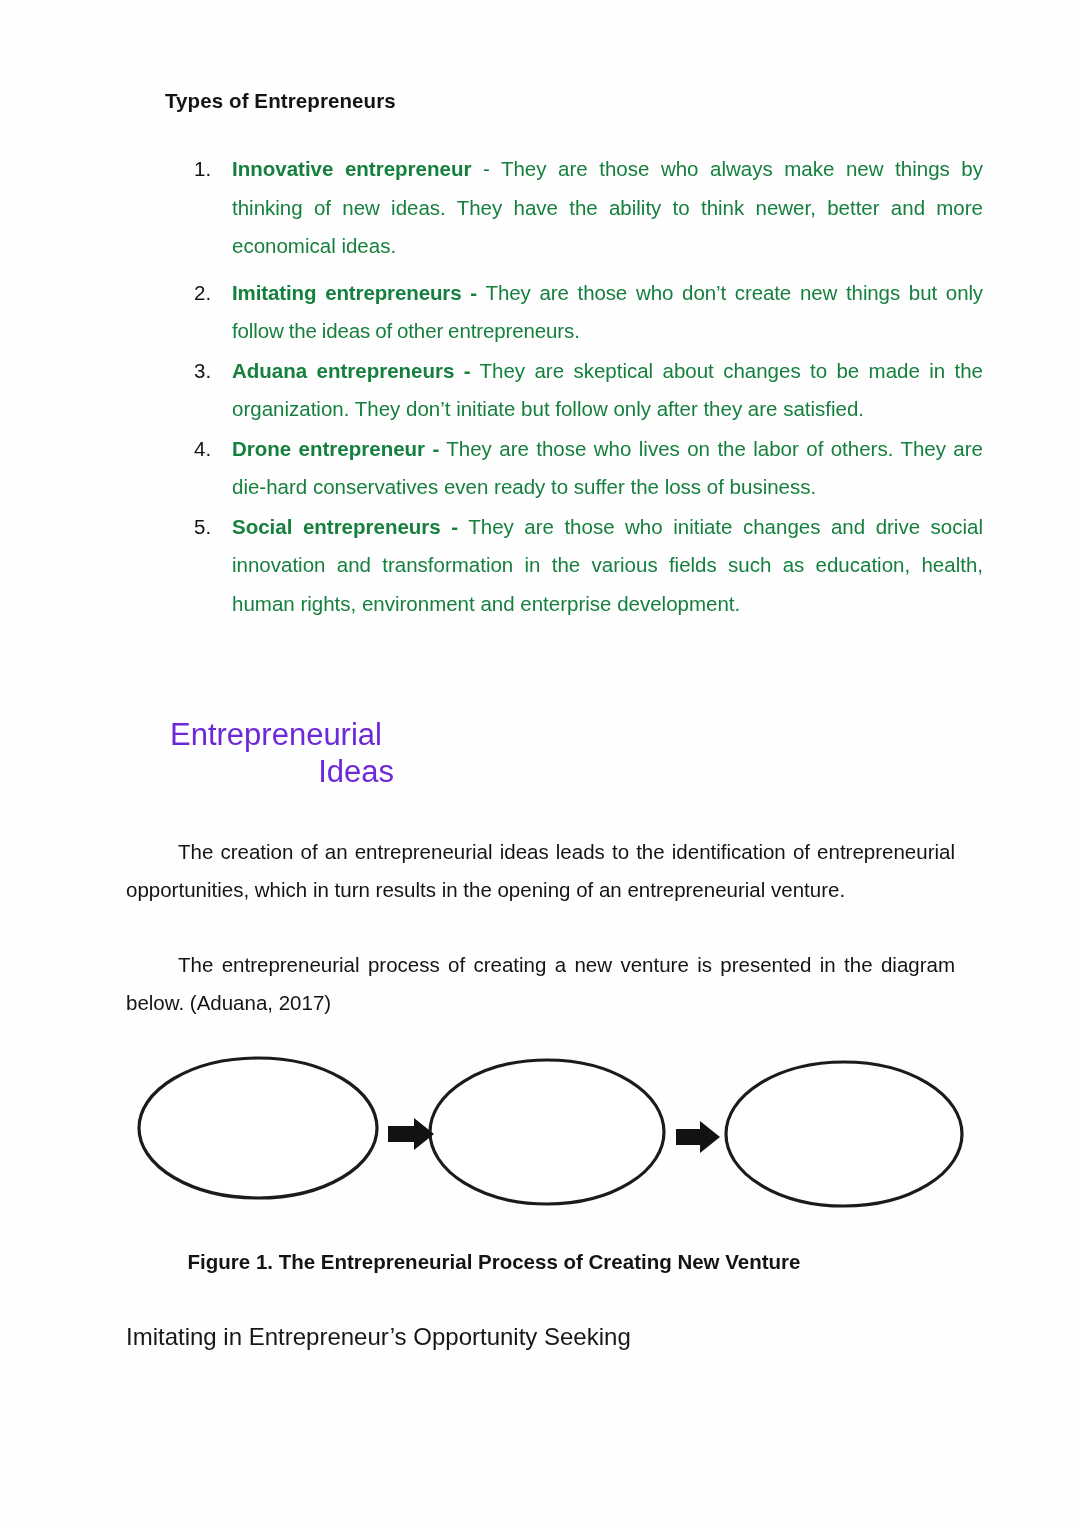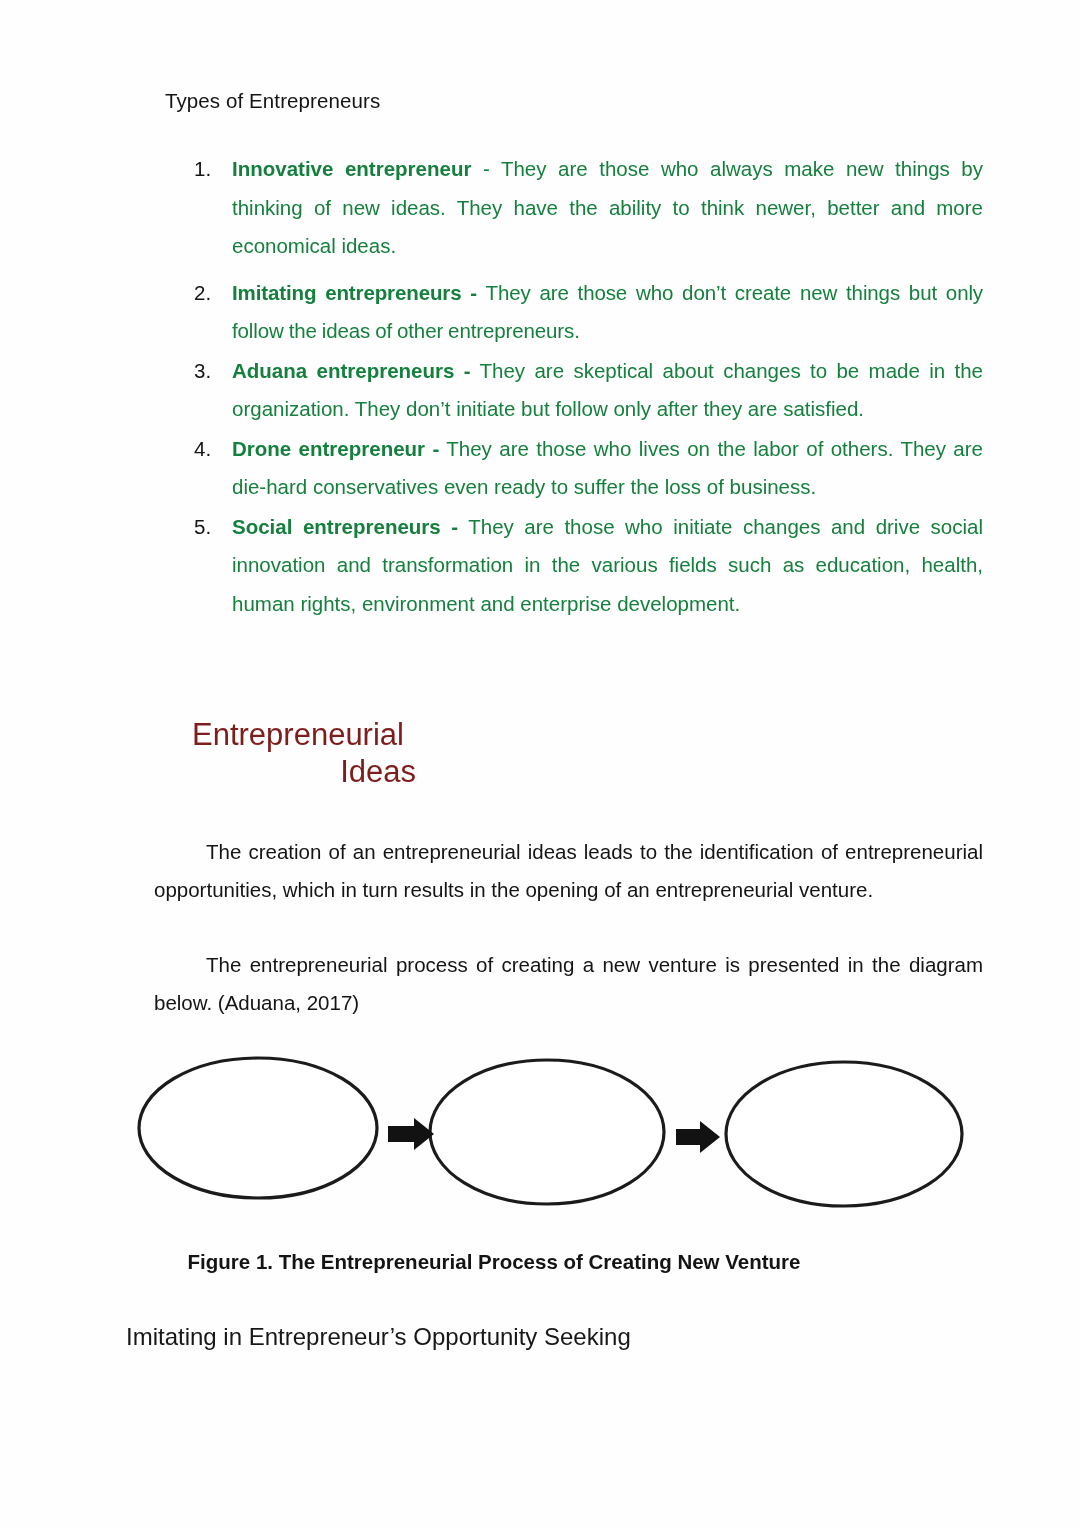--- a/index.html
+++ b/index.html
@@ -16,21 +16,21 @@
     font-family: "Liberation Sans", sans-serif;
     overflow: hidden;
   }
 
   
   .section-heading {
     position: absolute;
     left: 165px;
     top: 89px;
     font-size: 20.5px;
-    font-weight: normal;
+    font-weight: bold;
     letter-spacing: 0.1px;
     color: #141414;
   }
 
   
   .list {
     position: absolute;
     left: 190px;
     top: 150px;
     width: 793px;
@@ -60,42 +60,41 @@
     letter-spacing: -0.12px;
     margin-top: 8px;
   }
   .list-body b {
     font-weight: bold;
   }
 
   
   .display-heading {
     position: absolute;
-    left: 192px;
+    left: 170px;
     top: 716px;
     width: 224px;
     font-size: 31px;
     line-height: 37px;
     font-weight: normal;
-    color: #7f1d1d;
+    color: #6d28d9;
   }
   .display-heading .l1 { display: block; text-align: left; }
   .display-heading .l2 { display: block; text-align: right; }
 
   
   .para {
     position: absolute;
     left: 126px;
     width: 829px;
     font-size: 20.5px;
     line-height: 37.5px;
     text-align: justify;
     text-justify: inter-word;
     color: #141414;
-    margin-left: 28px;
   }
   .para .indent { display: inline-block; width: 52px; }
   .para-1 { top: 833px; }
   .para-2 { top: 946px; }
 
   
   .diagram {
     position: absolute;
     left: 0;
     top: 1040px;

